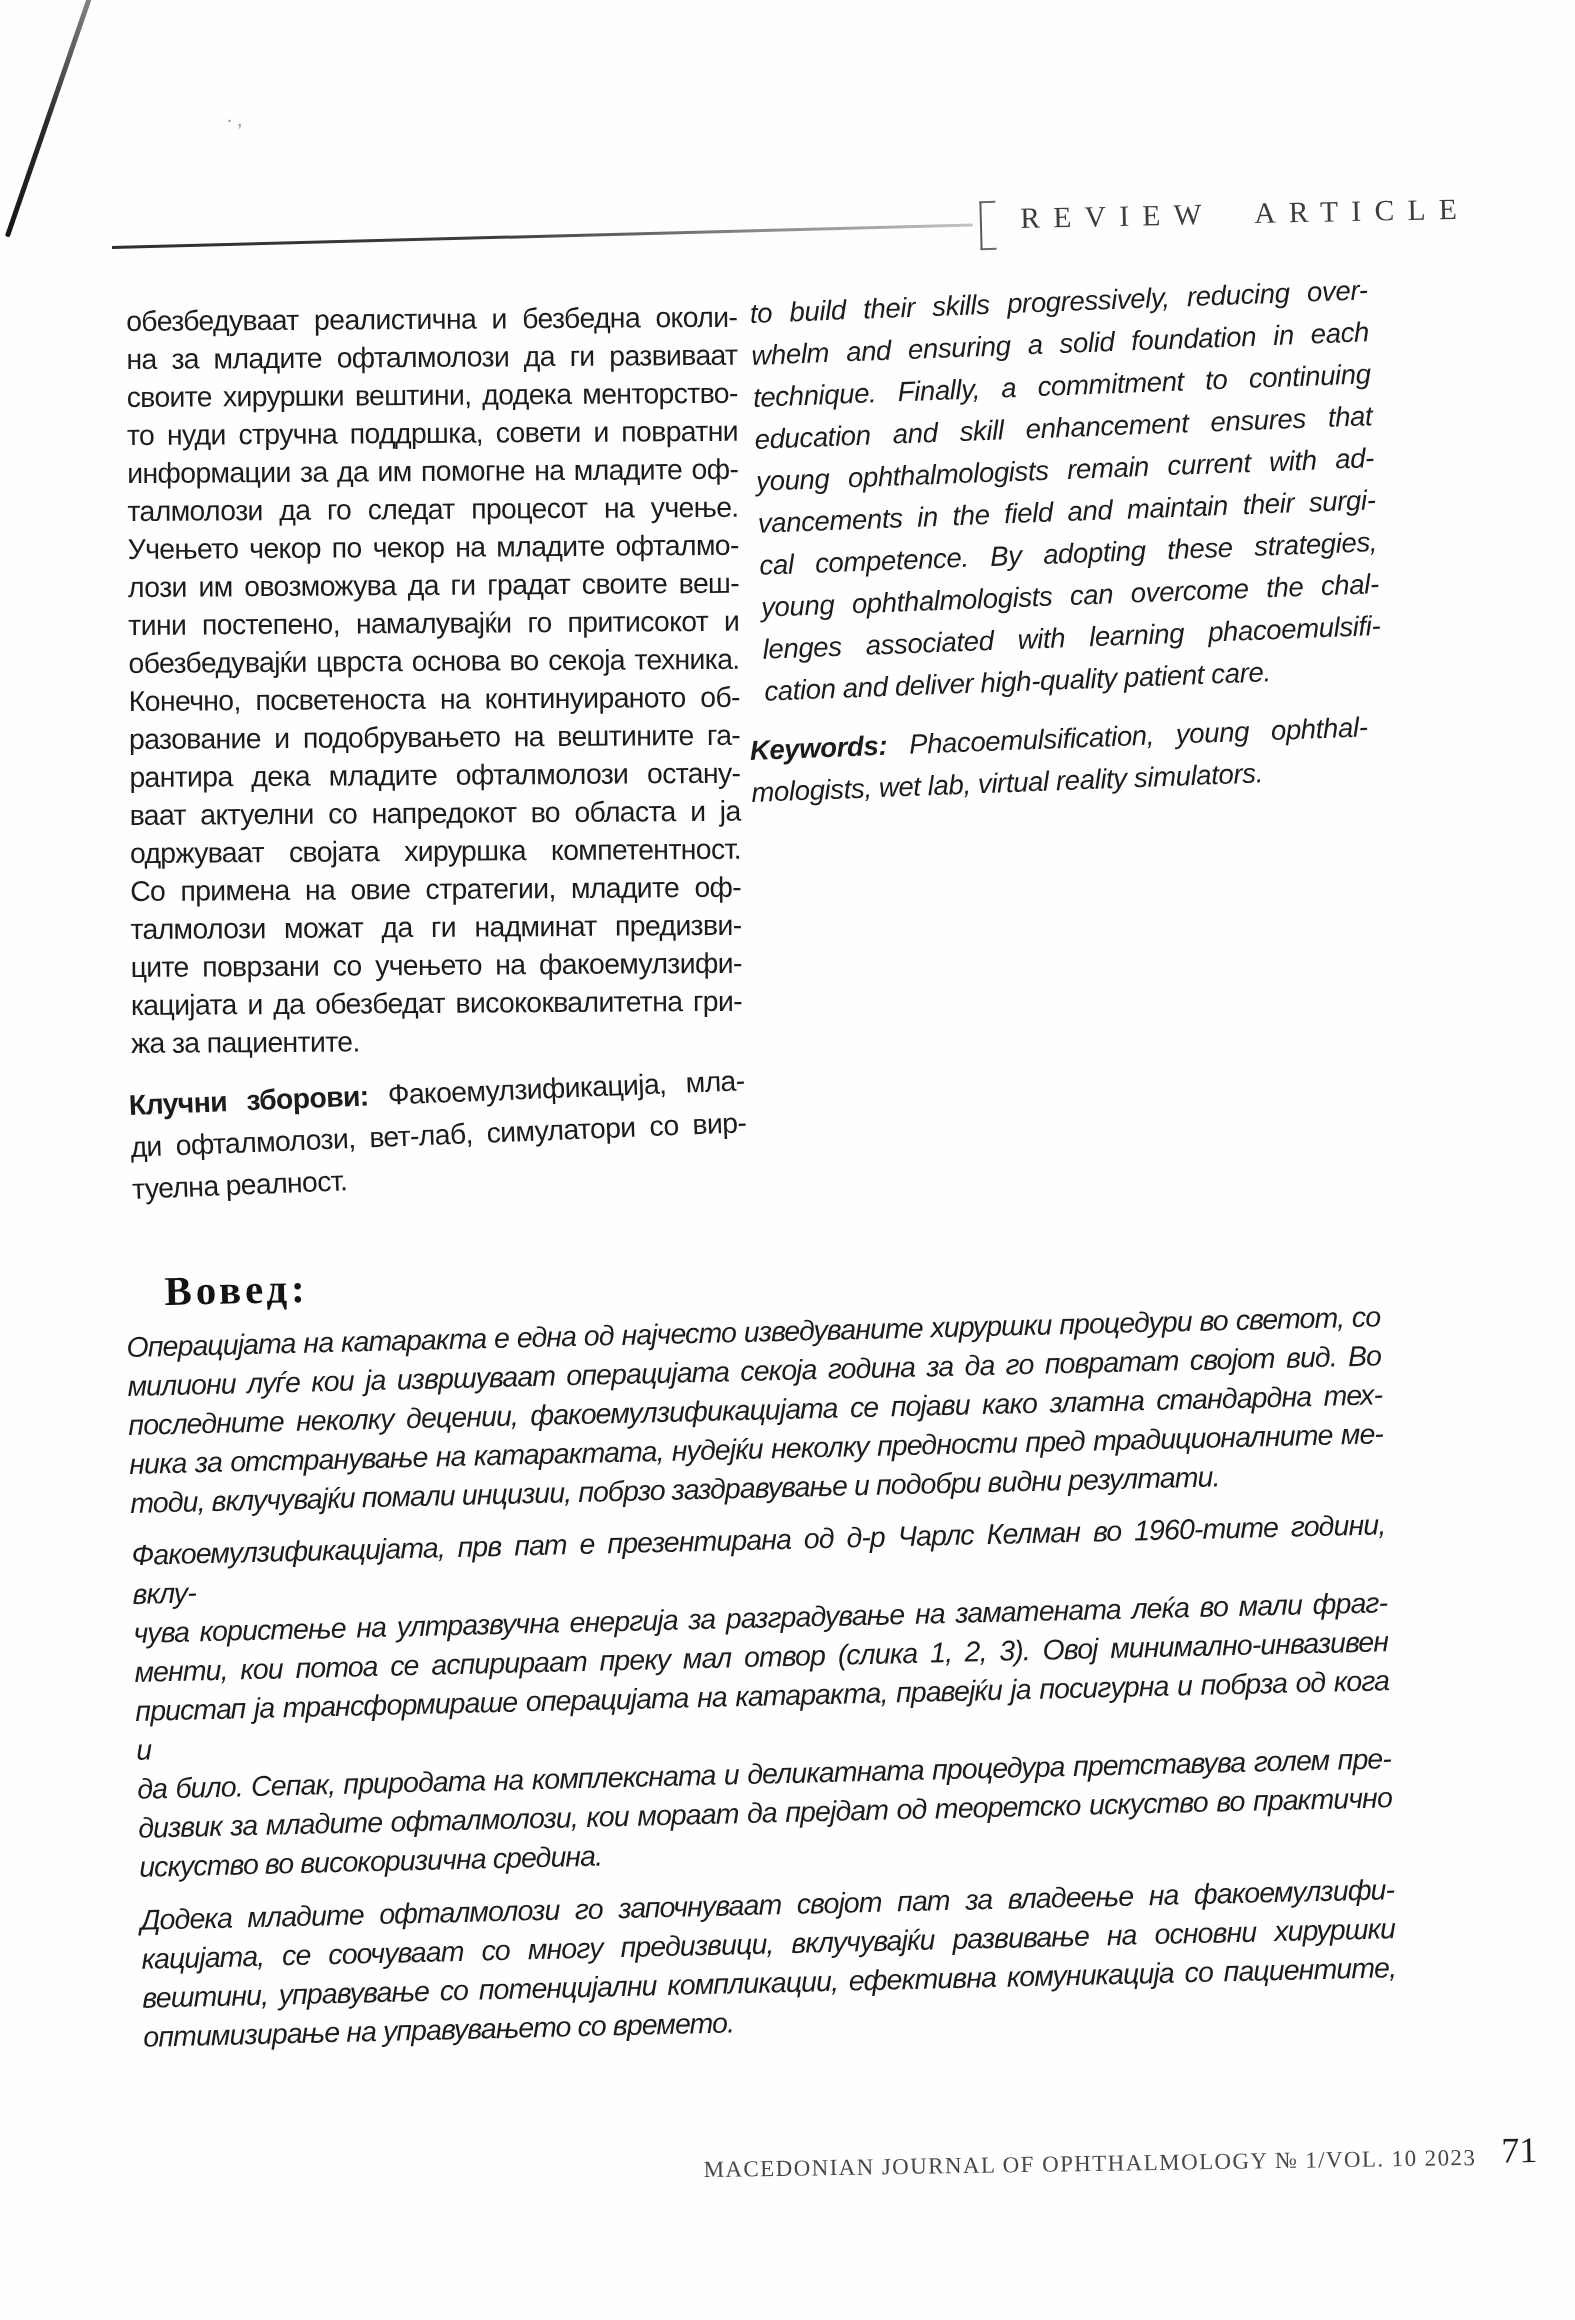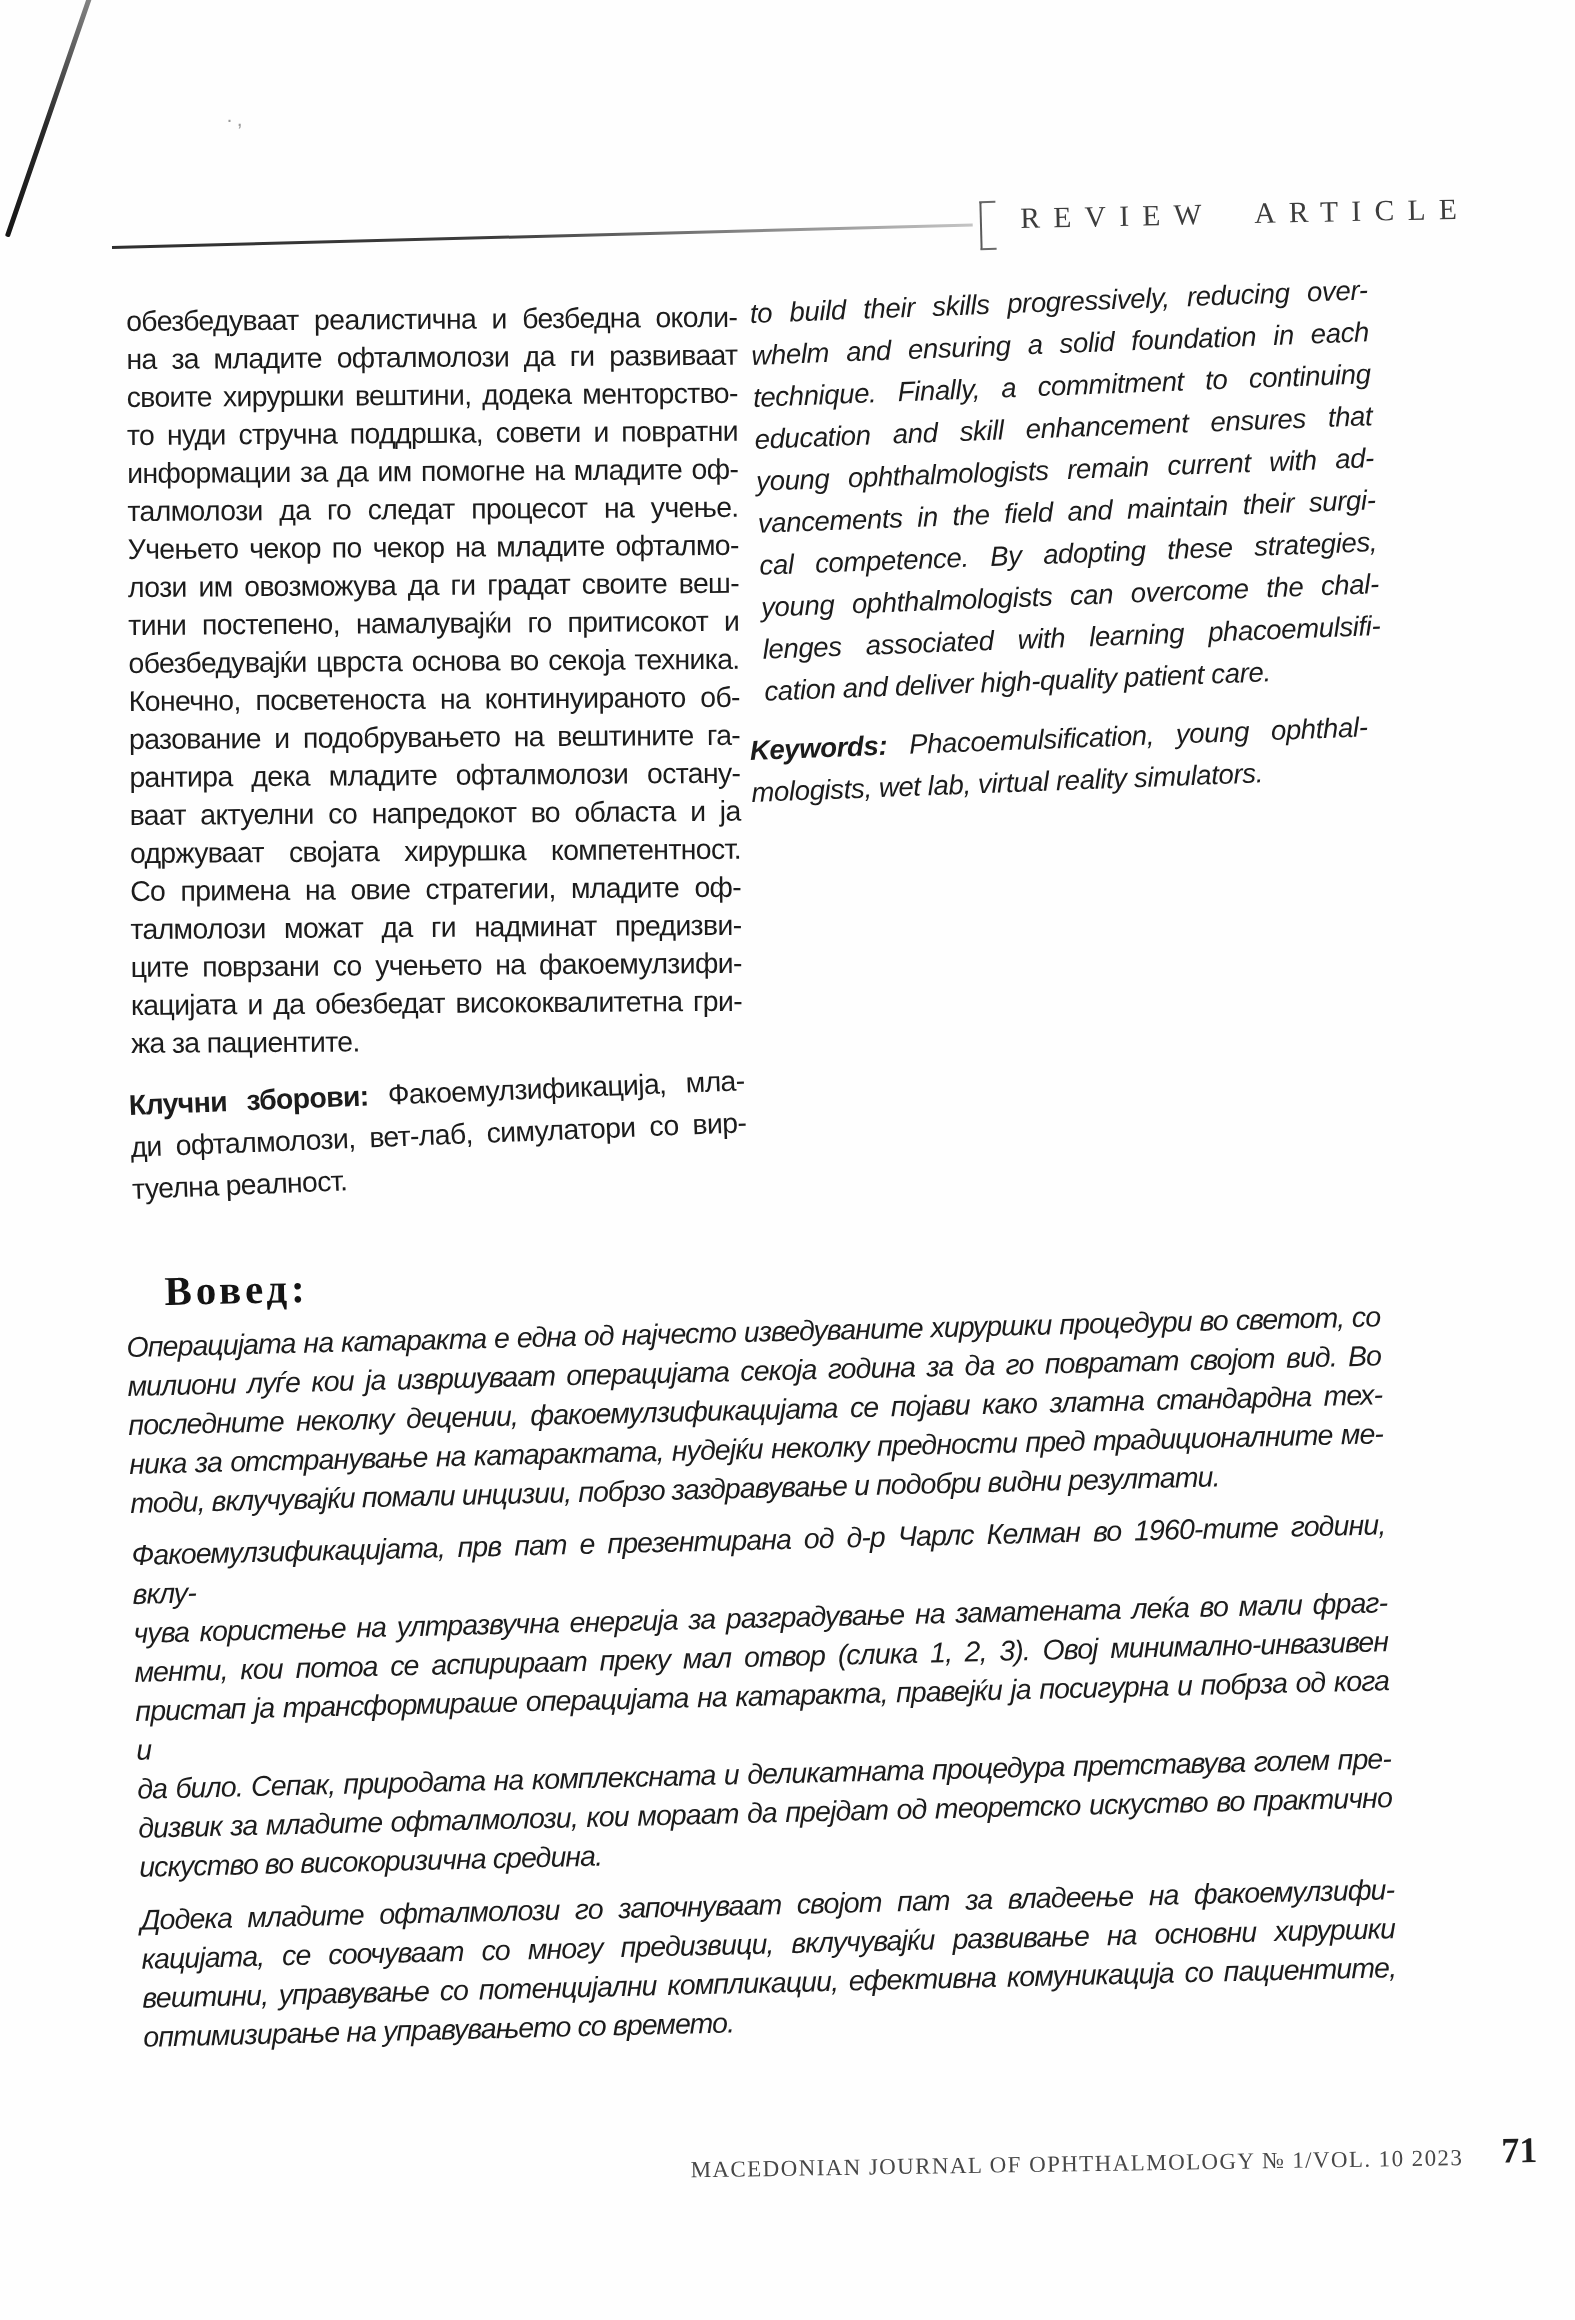--- a/index.html
+++ b/index.html
@@ -72,23 +72,23 @@
   .footer{
     position:absolute;right:38px;top:2129px;width:1236px;text-align:right;
     transform:rotate(-0.9deg);transform-origin:right top;
   }
   .journal{
     display:inline-block;vertical-align:middle;margin-top:13.3px;
     font-family:"Liberation Serif","DejaVu Serif",serif;
     font-size:23px;letter-spacing:1.4px;color:#474747;white-space:nowrap;
   }
   .pageno{
-    display:inline-block;vertical-align:middle;margin-left:34px;
+    display:inline-block;vertical-align:middle;margin-left:21px;
     font-family:"Liberation Serif","DejaVu Serif",serif;
-    font-weight:bold;font-size:36px;color:#1e1e1e;
+    font-weight:normal;font-size:36px;color:#1e1e1e;
   }
 </style>
 </head>
 <body>
 
 <div class="fold"></div>
 <div class="speck">·,</div>
 
 <div class="rule"></div>
 <div class="bracket"></div>

